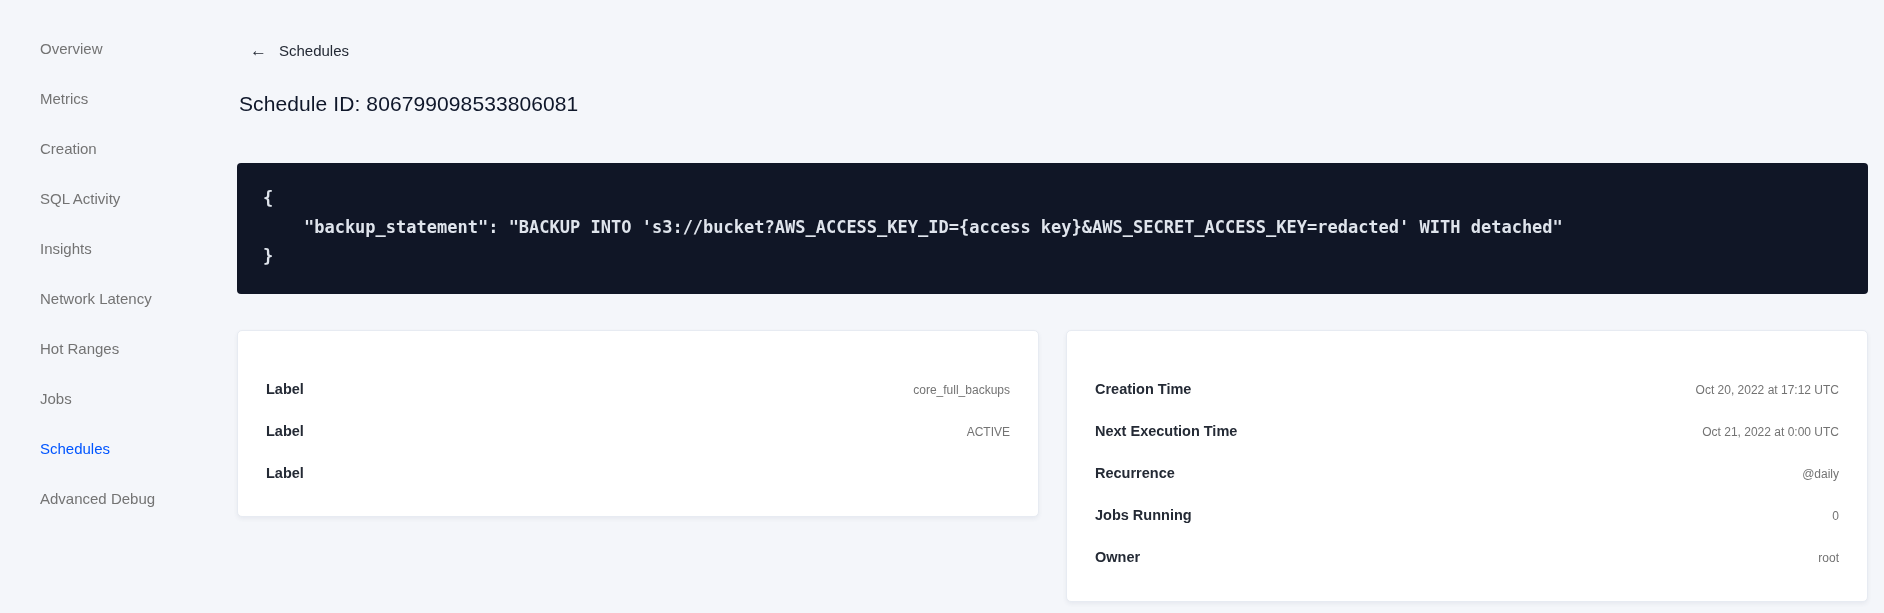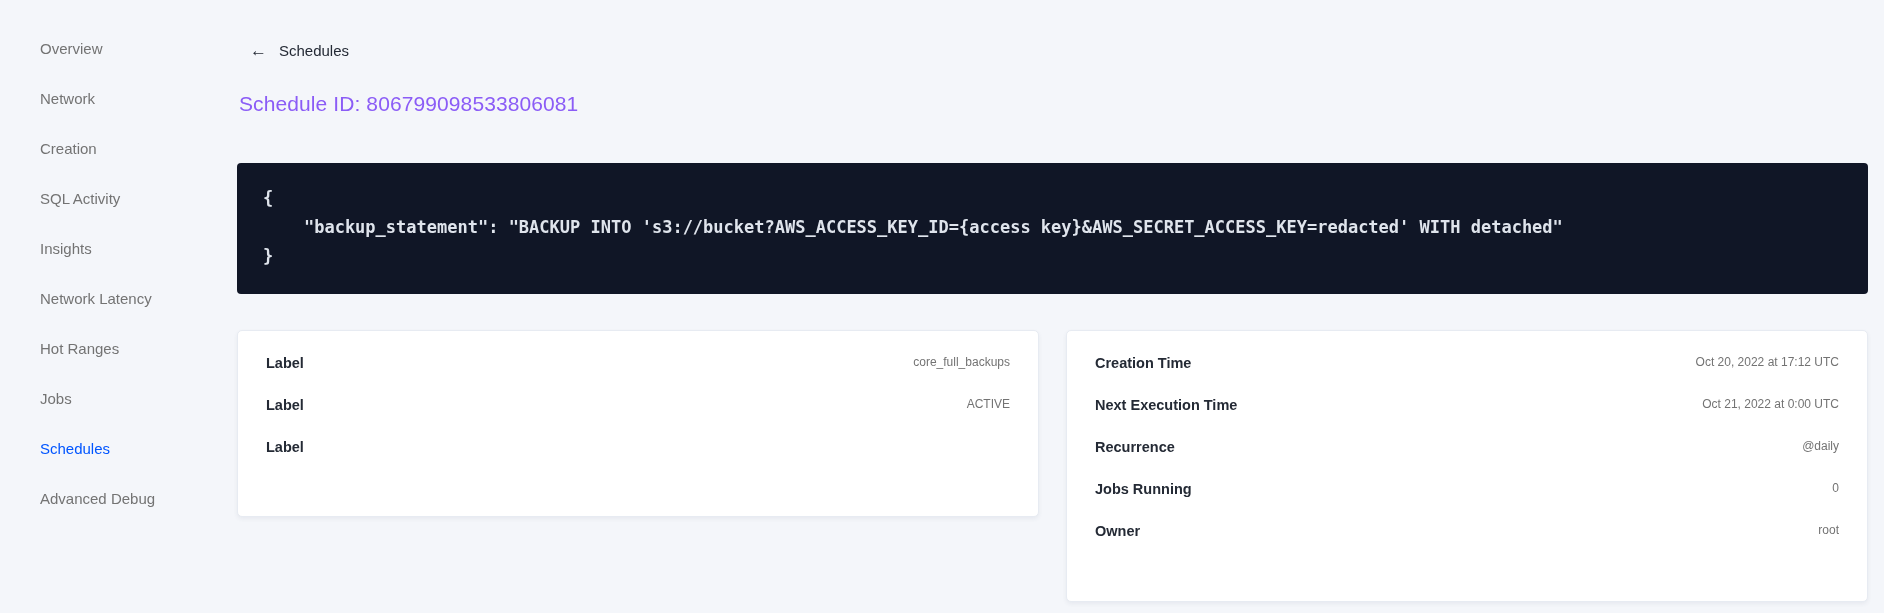--- a/index.html
+++ b/index.html
@@ -35,21 +35,21 @@
   }
   .back-row {
     position:absolute; top:42px; left:13px;
     display:flex; align-items:center; gap:12px;
     font-size:15px; color:#242a35;
     cursor:pointer;
   }
   .back-arrow { font-size:17px; line-height:1; color:#242a35; }
   .page-title {
     position:absolute; top:92px; left:2px;
-    font-size:21px; font-weight:400; color:#8b5cf6;
+    font-size:21px; font-weight:400; color:#0f172a;
     letter-spacing:0.1px;
   }
 
   
   .code-box {
     position:absolute; top:163px; left:0; right:0;
     height:131px;
     background:#101626;
     border-radius:4px;
     padding:21px 26px;
@@ -74,37 +74,37 @@
     background:#ffffff;
     border:1px solid #e7ebf2;
     border-radius:5px;
     box-shadow:0 2px 4px rgba(63,76,99,0.07);
     padding:24px 28px 0;
   }
   .card.details-card  { height:187px; }
   .card.schedule-card { height:272px; }
   .card-row {
     height:42px;
-    display:flex; justify-content:space-between; align-items:flex-start;
+    display:flex; justify-content:space-between; align-items:flex-end;
   }
   .row-label {
     font-size:14.5px; font-weight:700; color:#242a35;
     white-space:nowrap;
   }
   .row-value {
     font-size:12px; font-weight:400; color:#737373;
     text-align:right; white-space:nowrap;
   }
 </style>
 </head>
 <body>
 
 <nav class="sidebar">
   <div class="nav-item">Overview</div>
-  <div class="nav-item">Network</div>
+  <div class="nav-item">Metrics</div>
   <div class="nav-item">Creation</div>
   <div class="nav-item">SQL Activity</div>
   <div class="nav-item">Insights</div>
   <div class="nav-item">Network Latency</div>
   <div class="nav-item">Hot Ranges</div>
   <div class="nav-item">Jobs</div>
   <div class="nav-item active">Schedules</div>
   <div class="nav-item">Advanced Debug</div>
 </nav>
 

